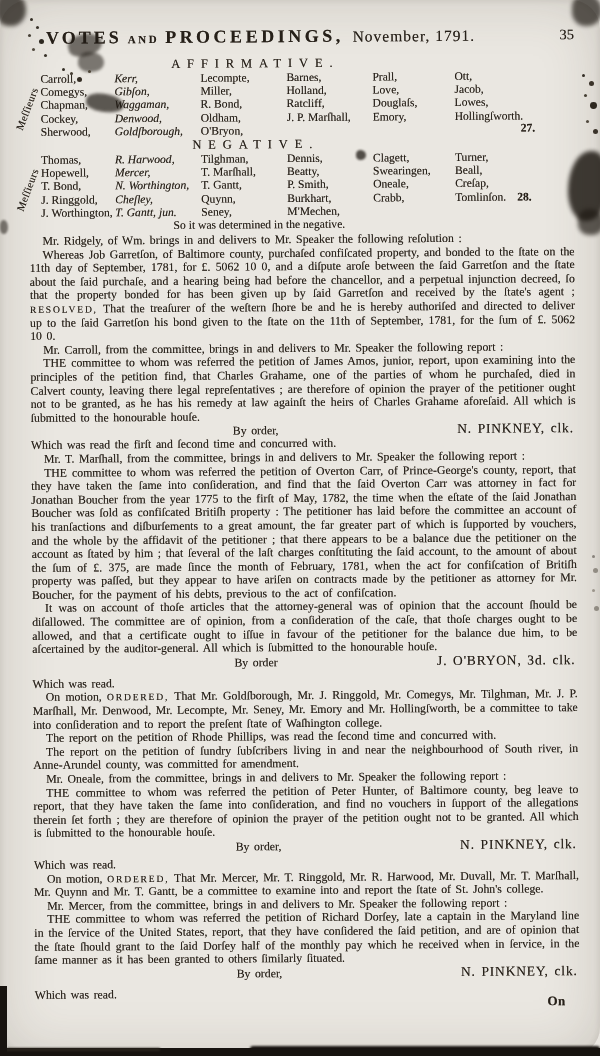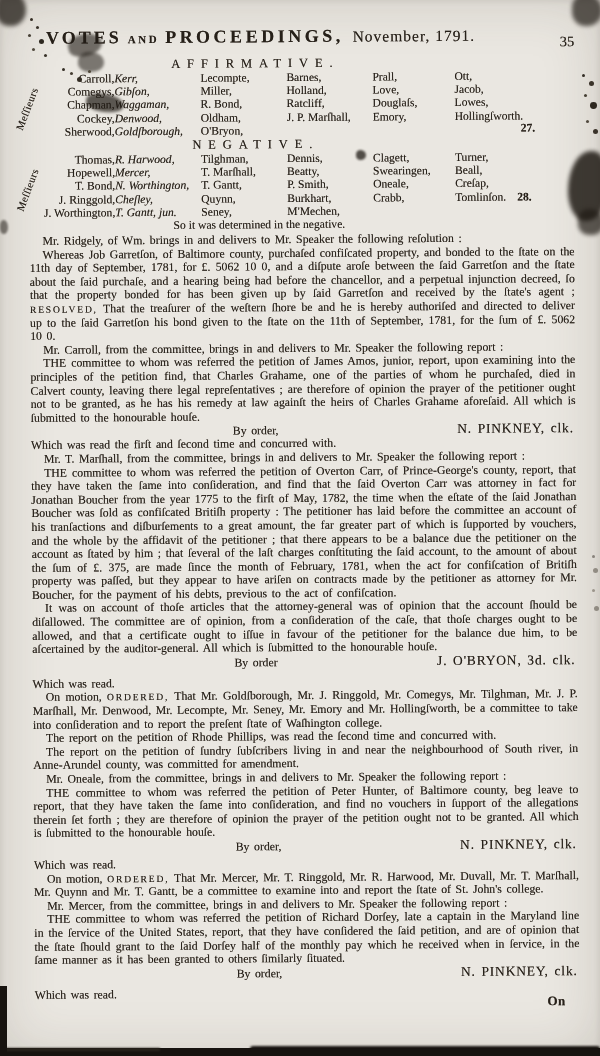--- a/index.html
+++ b/index.html
@@ -5,42 +5,43 @@
   html,body{margin:0;padding:0;}
   body{
     width:600px;height:1056px;overflow:hidden;position:relative;
     background:#eae7e1;
     font-family:"Liberation Serif","DejaVu Serif",serif;
     color:#262019;
   }
   .page{
     position:absolute;inset:0;
     box-shadow:inset 0 0 55px rgba(70,60,45,.18), inset 0 0 6px rgba(60,50,40,.12);
+    border-radius:29px;
   }
   .content{
     position:absolute;top:26px;left:0;width:600px;
     transform:rotate(-0.4deg);transform-origin:300px 0;
     text-shadow:0 0 .35px rgba(45,35,25,.55);
   }
   
   .titleline{position:relative;height:26px;white-space:nowrap;padding-left:46px;}
   .t-votes{font-size:18px;font-weight:bold;letter-spacing:3px;}
   .t-and{font-size:11px;font-weight:bold;letter-spacing:2.5px;margin:0 6px;}
   .t-proc{font-size:18px;font-weight:bold;letter-spacing:3.5px;}
   .t-date{font-size:15.5px;margin-left:9px;letter-spacing:1px;}
-  .pagenum{position:absolute;right:26px;top:9px;font-size:14.5px;}
+  .pagenum{position:absolute;right:26px;top:2px;font-size:14.5px;}
   
   .sect-head{
     width:100%;text-align:center;transform:translateX(-45px);
     font-size:12.5px;letter-spacing:.55em;margin-top:4px;line-height:15px;
   }
   
   .votetable{position:relative;display:flex;padding-left:40px;line-height:13.2px;font-size:11.6px;}
   .vcol{white-space:pre-line;}
-  .c1{width:74px;text-align:right;}.c2{width:86px;font-style:italic;}.c3{width:86px;}.c4{width:86px;}.c5{width:82px;}.c6{width:120px;}
+  .c1{width:74px;}.c2{width:86px;font-style:italic;}.c3{width:86px;}.c4{width:86px;}.c5{width:82px;}.c6{width:120px;}
   .messieurs{
     position:absolute;left:2px;top:26px;font-size:10.5px;letter-spacing:.5px;
     transform:rotate(-69deg);transform-origin:center;display:inline-block;width:52px;
   }
   .tally{position:absolute;font-size:11.6px;font-weight:bold;}
   .aff-tally{left:520px;top:52px;}
   .neg-tally{left:516px;top:40px;}
   
   .center-line{width:100%;text-align:center;transform:translateX(-42px);font-size:11.6px;line-height:14px;}
   .bodytext{padding:1px 27px 0 28px;font-size:11.8px;line-height:13.6px;text-align:justify;word-spacing:1.6px;}

